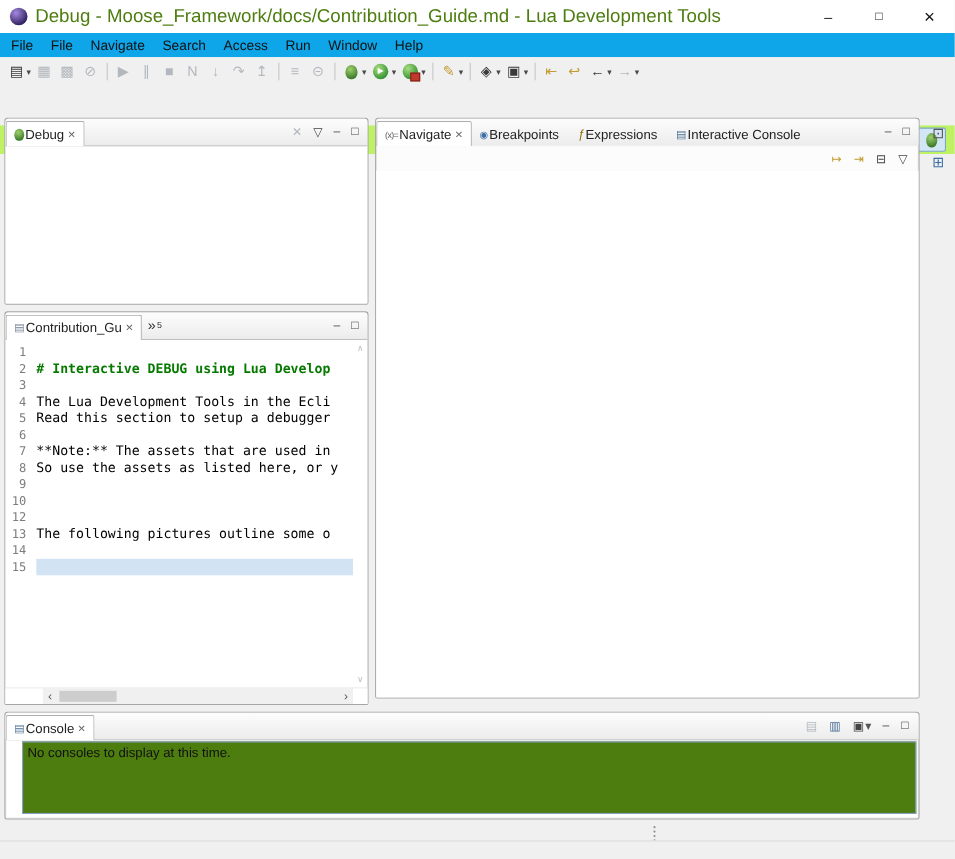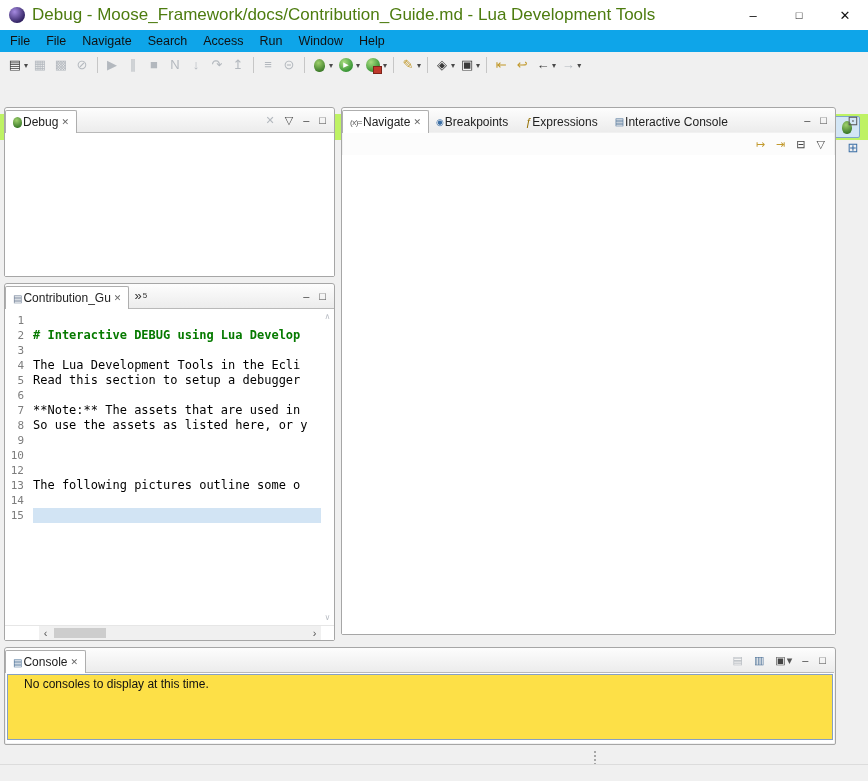--- a/index.html
+++ b/index.html
@@ -102,21 +102,21 @@
   .ed-hrow { height:15px; display:flex; border-top:1px solid #e6e6e6; }
   .ed-hspacer { width:34px; background:#fff; }
   .ed-hscroll { flex:1; display:flex; align-items:center; background:#f0f0f0; }
   .ed-harrow { width:13px; text-align:center; color:#555; font-size:11px; line-height:14px; }
   .ed-htrack { flex:1; height:100%; position:relative; }
   .ed-hthumb { position:absolute; left:2px; top:2px; bottom:2px; width:52px; background:#cdcdcd; }
   .ed-hcorner { width:13px; background:#fff; }
 
   
   .console-body { position:absolute; left:1px; right:1px; top:24px; bottom:1px; background:#fff; border-top:1px solid #b9b9b9; }
-  .console-box { position:absolute; left:1px; right:1px; top:1px; height:66px; border:1px solid #86a0c4; background:#fde047; font-size:12px; padding:2px 16px; color:#111; }
+  .console-box { position:absolute; left:14px; right:1px; top:1px; height:66px; border:1px solid #86a0c4; background:#4d7c0f; font-size:12px; padding:2px 4px; color:#111; }
 
   
   .side-strip { position:absolute; right:1px; top:106px; width:28px; bottom:40px; display:flex; flex-direction:column; align-items:center; gap:5px; padding-top:3px; }
   .strip-btn { width:22px; height:22px; display:flex; align-items:center; justify-content:center; }
   .strip-btn span { font-size:13px; }
   .strip-btn span.c-dark { color:#555; }
   .strip-btn span.c-blue { color:#3a6ea5; }
 
   
   .statusbar { position:absolute; left:0; right:0; bottom:0; height:17px; background:#f0f0f0; border-top:1px solid #dcdcdc; }

